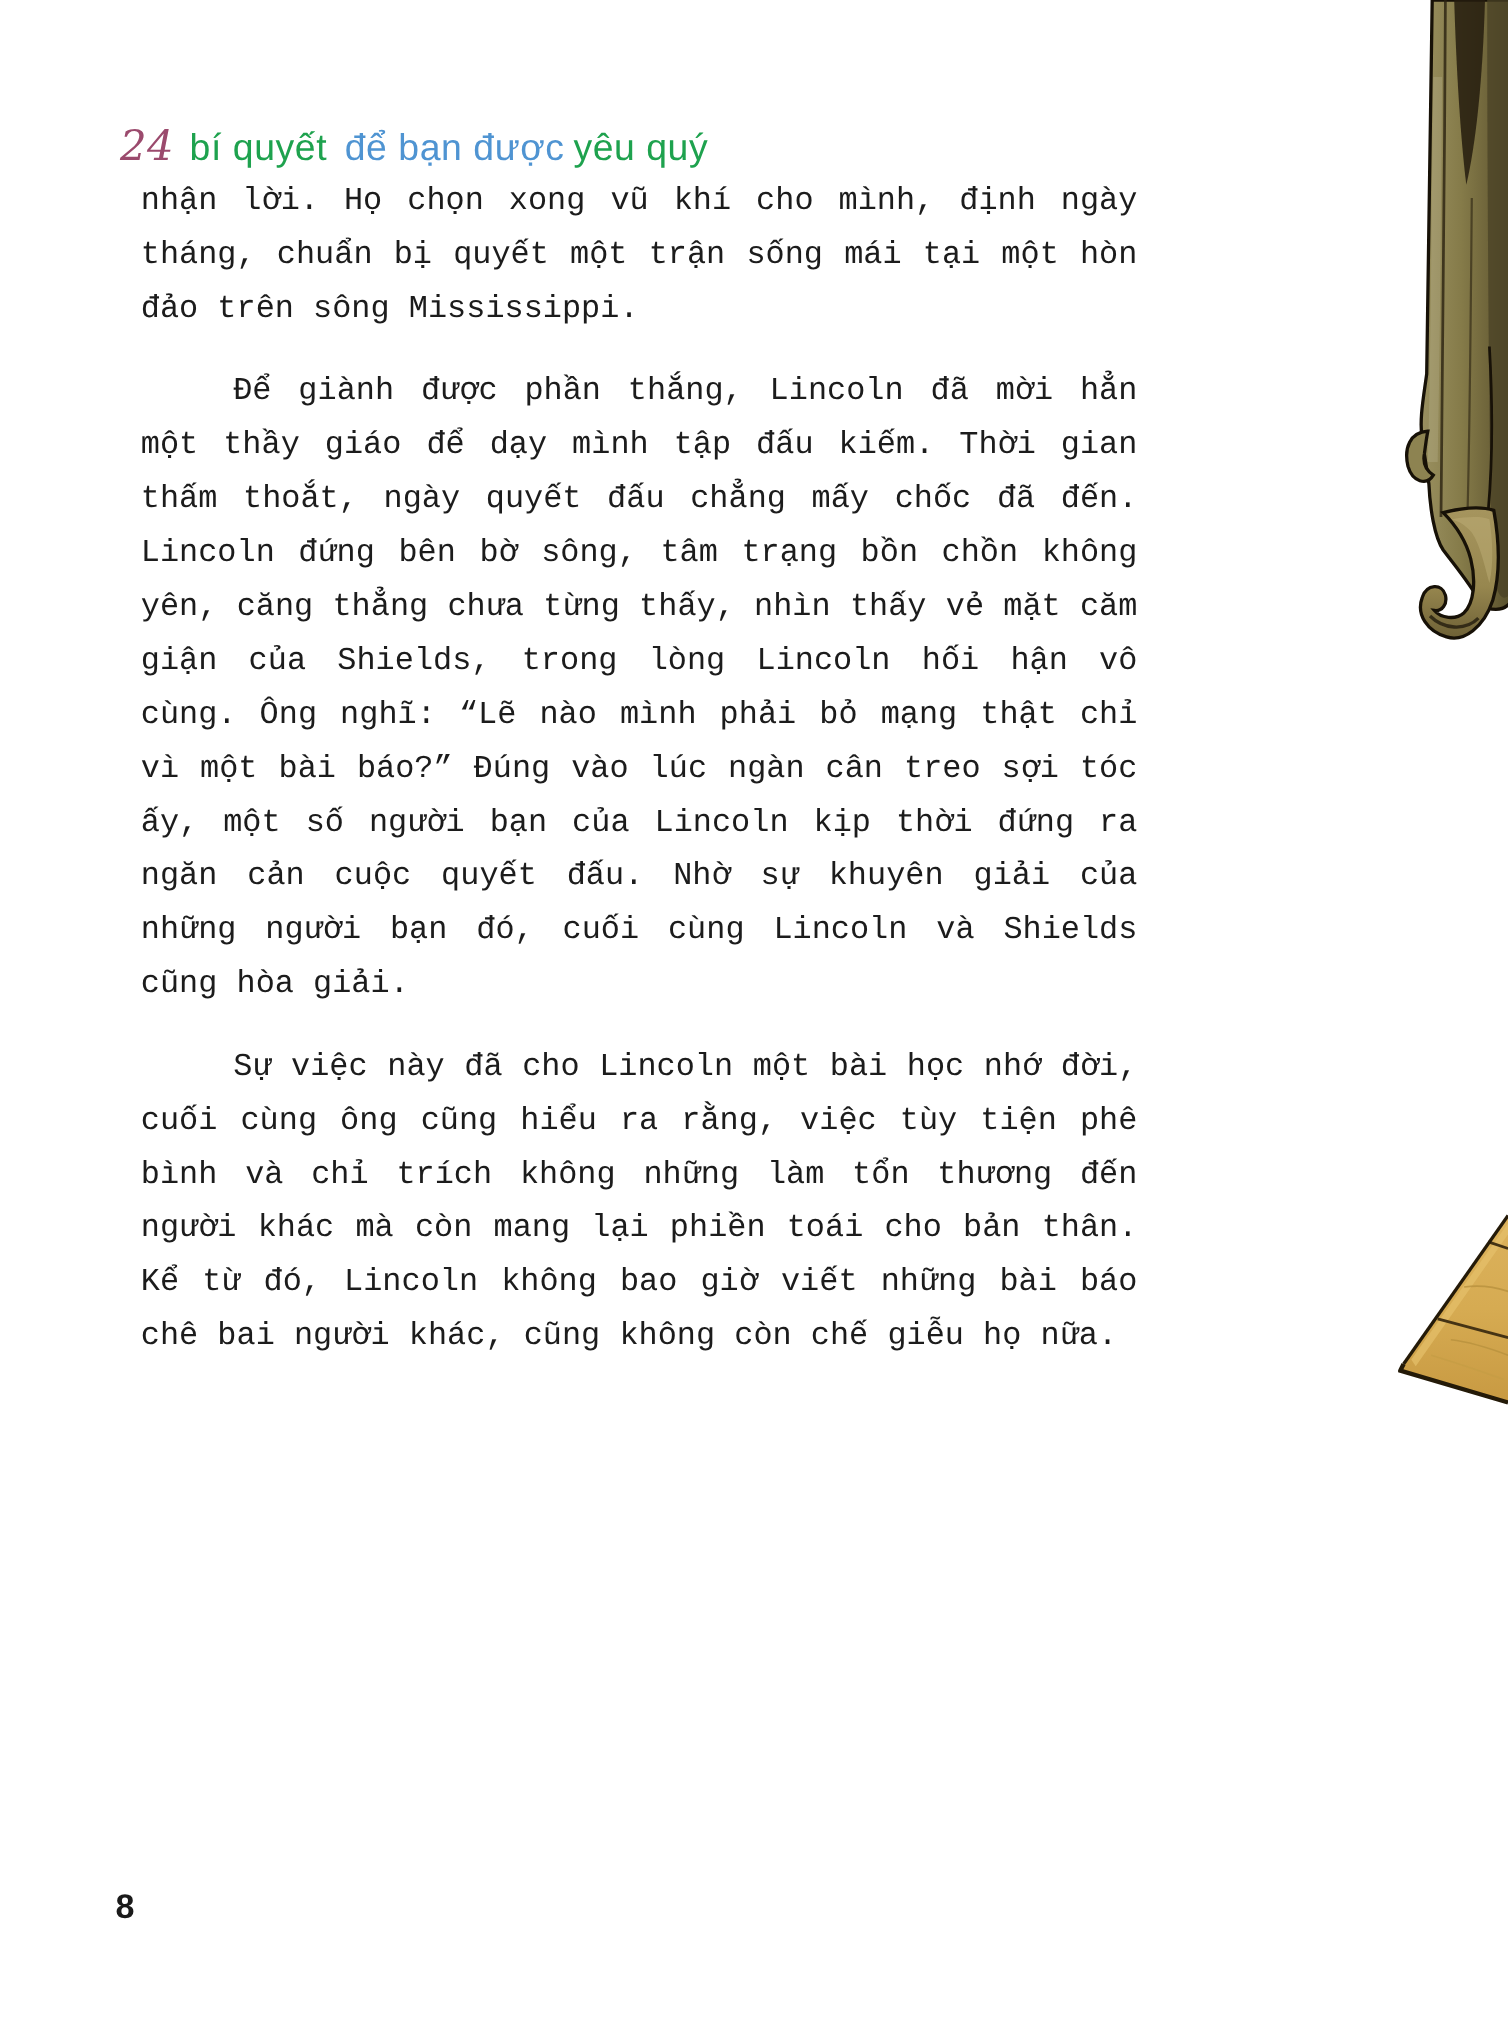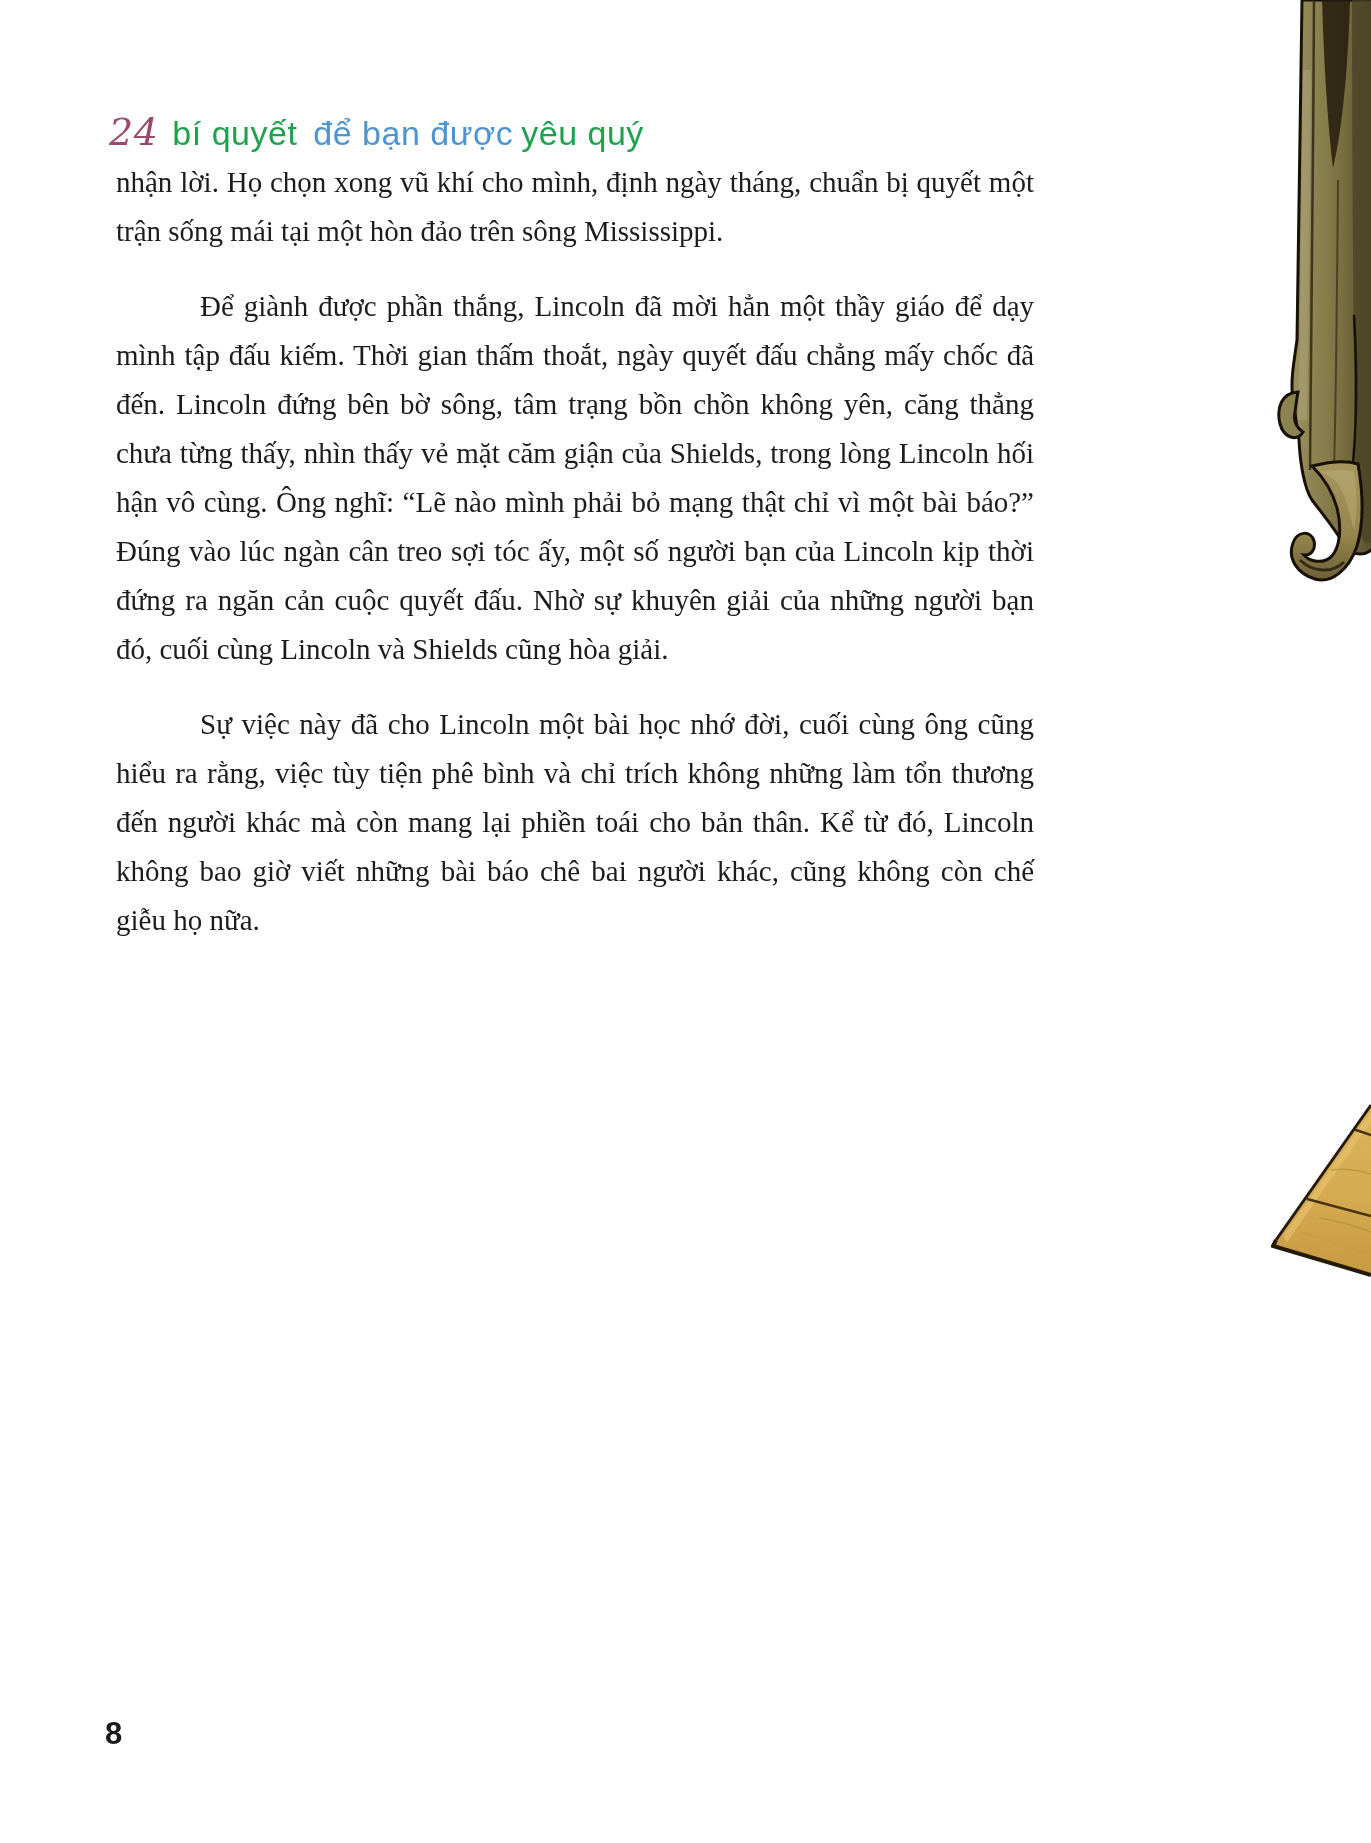--- a/index.html
+++ b/index.html
@@ -17,21 +17,21 @@
     font-size:38px;margin-right:6px;
   }
   .seg-green{color:#1ea24e;}
   .seg-blue{color:#4f94d2;}
   .seg-gap{display:inline-block;width:8px;}
   .body-text{
     position:absolute;left:112px;top:158px;width:922px;
     font-size:29px;line-height:49px;color:#1c1c1c;
     text-align:justify;
   }
-  .body-text p{margin:0 0 26px 4px;}
+  .body-text p{margin:0 0 26px 16px;font-family:Liberation Mono, monospace;}
   .body-text p.indented{text-indent:84px;}
   .page-number{
     position:absolute;left:105px;top:1716px;
     font-family:"Liberation Sans","DejaVu Sans",sans-serif;
     font-weight:bold;font-size:31px;color:#1a1a1a;
   }
   .illu{position:absolute;pointer-events:none;}
   .illu-coat{left:1276px;top:0;}
   .illu-floor{left:1271px;top:1100px;}
 </style>

